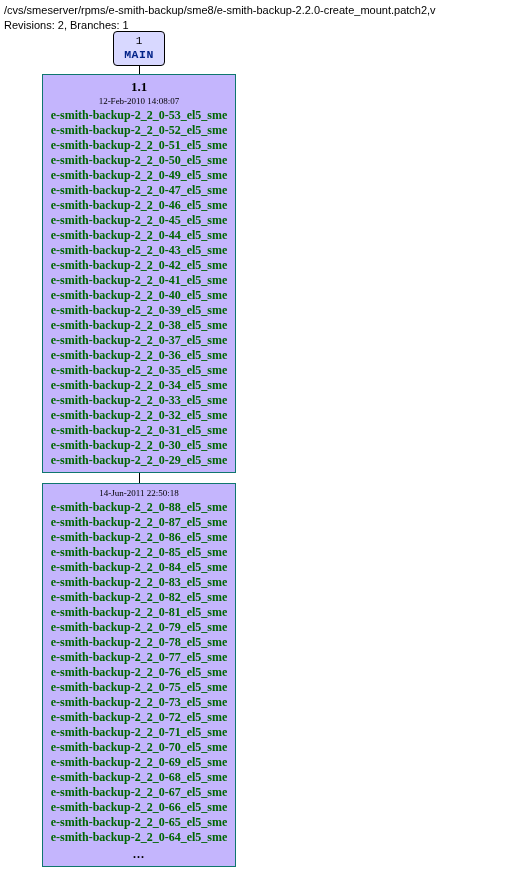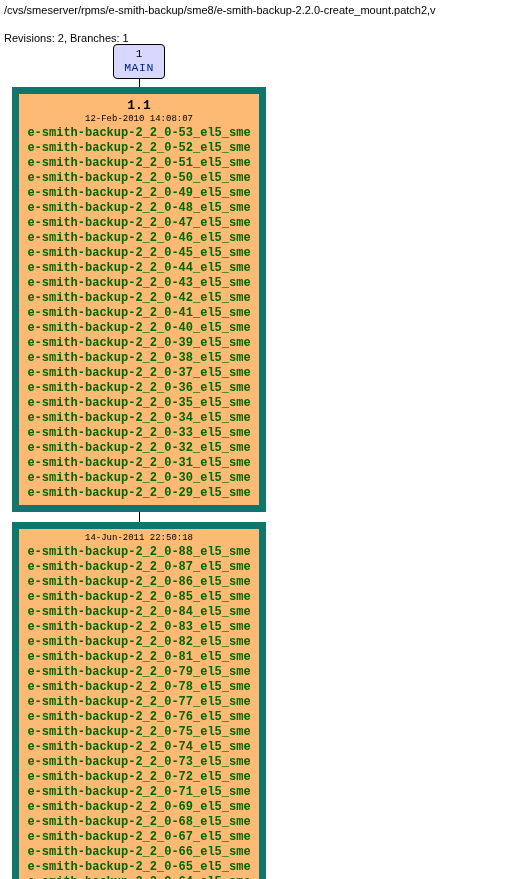--- a/index.html
+++ b/index.html
@@ -6,21 +6,21 @@
       margin: 0;
       padding: 4px;
       font-family: Arial, Helvetica, sans-serif;
       font-size: 11px;
       background: #fff;
       color: #000;
       width: 504px;
     }
     .header-path {
       font-size: 11px;
-      margin-bottom: 16px;
+      margin-bottom: 3px;
     }
     .header-info {
       font-size: 11px;
     }
     .diagram {
       text-align: center;
       width: 270px;
     }
     .branch-box {
       display: inline-block;
@@ -31,38 +31,38 @@
       font-family: "Courier New", Courier, monospace;
       font-size: 10px;
       text-align: center;
       margin-bottom: 0;
       line-height: 1.15;
     }
     .branch-num {
       font-size: 11px;
     }
     .branch-name {
-      font-weight: normal;
+      font-weight: bold;
       font-size: 11.5px;
       color: #002288;
       letter-spacing: 0.5px;
     }
     .connector {
       width: 1px;
       background: #000;
       margin: 0 auto;
     }
     .c-short { height: 8px; }
     .c-mid { height: 10px; }
     .rev-box {
       display: inline-block;
-      background: #fdba74;
-      border: 7px solid #0f766e;
+      background: #c4b5fd;
+      border: 1px solid #0f766e;
       padding: 4px 8px 4px 8px;
-      font-family: Liberation Mono, monospace;
+      font-family: Liberation Serif, serif;
       text-align: center;
       margin: 0;
     }
     .rev-num {
       font-size: 13px;
       font-weight: bold;
       margin-bottom: 1px;
     }
     .rev-date {
       font-size: 9px;
@@ -98,21 +98,20 @@
     <div class="branch-num">1</div>
     <div class="branch-name">MAIN</div>
   </div>
   <div class="connector c-short"></div>
   <div id="revisions"><div class="rev-box"><div class="rev-num">1.1</div><div class="rev-date">12-Feb-2010 14:08:07</div><div class="tag-list">
           <div class="tag">e-smith-backup-2_2_0-53_el5_sme</div>
           <div class="tag">e-smith-backup-2_2_0-52_el5_sme</div>
           <div class="tag">e-smith-backup-2_2_0-51_el5_sme</div>
           <div class="tag">e-smith-backup-2_2_0-50_el5_sme</div>
           <div class="tag">e-smith-backup-2_2_0-49_el5_sme</div>
-          <div class="tag">e-smith-backup-2_2_0-48_el5_sme</div>
           <div class="tag">e-smith-backup-2_2_0-47_el5_sme</div>
           <div class="tag">e-smith-backup-2_2_0-46_el5_sme</div>
           <div class="tag">e-smith-backup-2_2_0-45_el5_sme</div>
           <div class="tag">e-smith-backup-2_2_0-44_el5_sme</div>
           <div class="tag">e-smith-backup-2_2_0-43_el5_sme</div>
           <div class="tag">e-smith-backup-2_2_0-42_el5_sme</div>
           <div class="tag">e-smith-backup-2_2_0-41_el5_sme</div>
           <div class="tag">e-smith-backup-2_2_0-40_el5_sme</div>
           <div class="tag">e-smith-backup-2_2_0-39_el5_sme</div>
           <div class="tag">e-smith-backup-2_2_0-38_el5_sme</div>
@@ -134,24 +133,24 @@
           <div class="tag">e-smith-backup-2_2_0-85_el5_sme</div>
           <div class="tag">e-smith-backup-2_2_0-84_el5_sme</div>
           <div class="tag">e-smith-backup-2_2_0-83_el5_sme</div>
           <div class="tag">e-smith-backup-2_2_0-82_el5_sme</div>
           <div class="tag">e-smith-backup-2_2_0-81_el5_sme</div>
           <div class="tag">e-smith-backup-2_2_0-79_el5_sme</div>
           <div class="tag">e-smith-backup-2_2_0-78_el5_sme</div>
           <div class="tag">e-smith-backup-2_2_0-77_el5_sme</div>
           <div class="tag">e-smith-backup-2_2_0-76_el5_sme</div>
           <div class="tag">e-smith-backup-2_2_0-75_el5_sme</div>
-          <div class="tag">e-smith-backup-2_2_0-74_el5_sme</div>
           <div class="tag">e-smith-backup-2_2_0-73_el5_sme</div>
           <div class="tag">e-smith-backup-2_2_0-72_el5_sme</div>
           <div class="tag">e-smith-backup-2_2_0-71_el5_sme</div>
+          <div class="tag">e-smith-backup-2_2_0-70_el5_sme</div>
           <div class="tag">e-smith-backup-2_2_0-69_el5_sme</div>
           <div class="tag">e-smith-backup-2_2_0-68_el5_sme</div>
           <div class="tag">e-smith-backup-2_2_0-67_el5_sme</div>
           <div class="tag">e-smith-backup-2_2_0-66_el5_sme</div>
           <div class="tag">e-smith-backup-2_2_0-65_el5_sme</div>
           <div class="tag">e-smith-backup-2_2_0-64_el5_sme</div>
           <div class="ellipsis">...</div>
         </div></div></div>
 </div>
 

